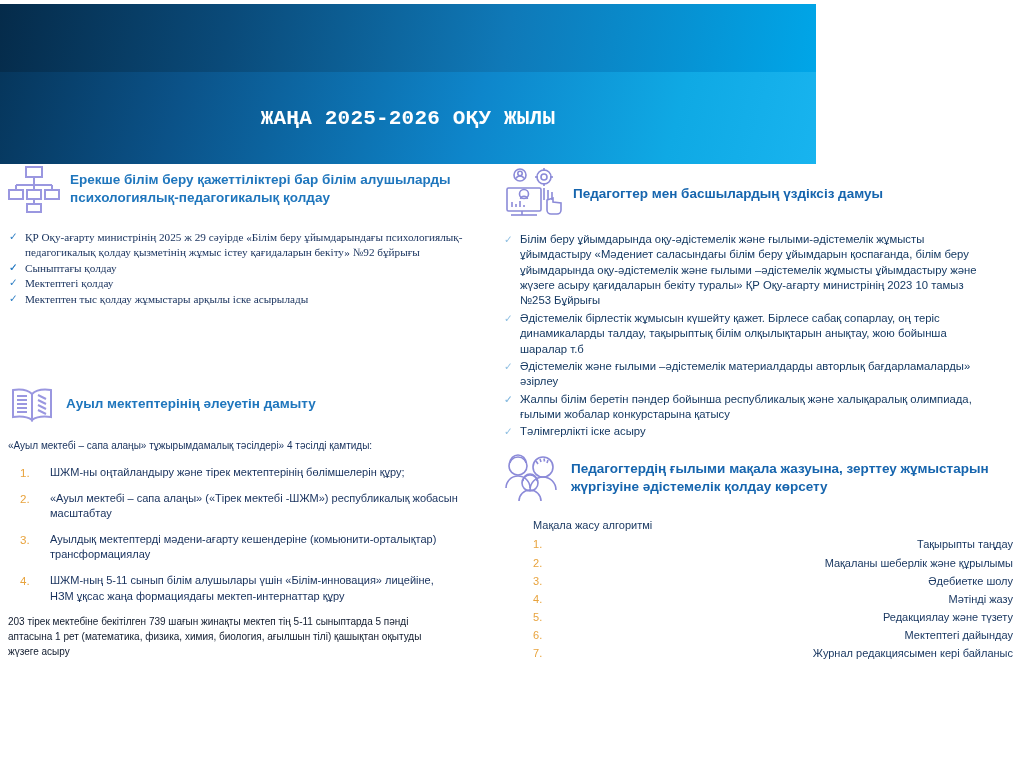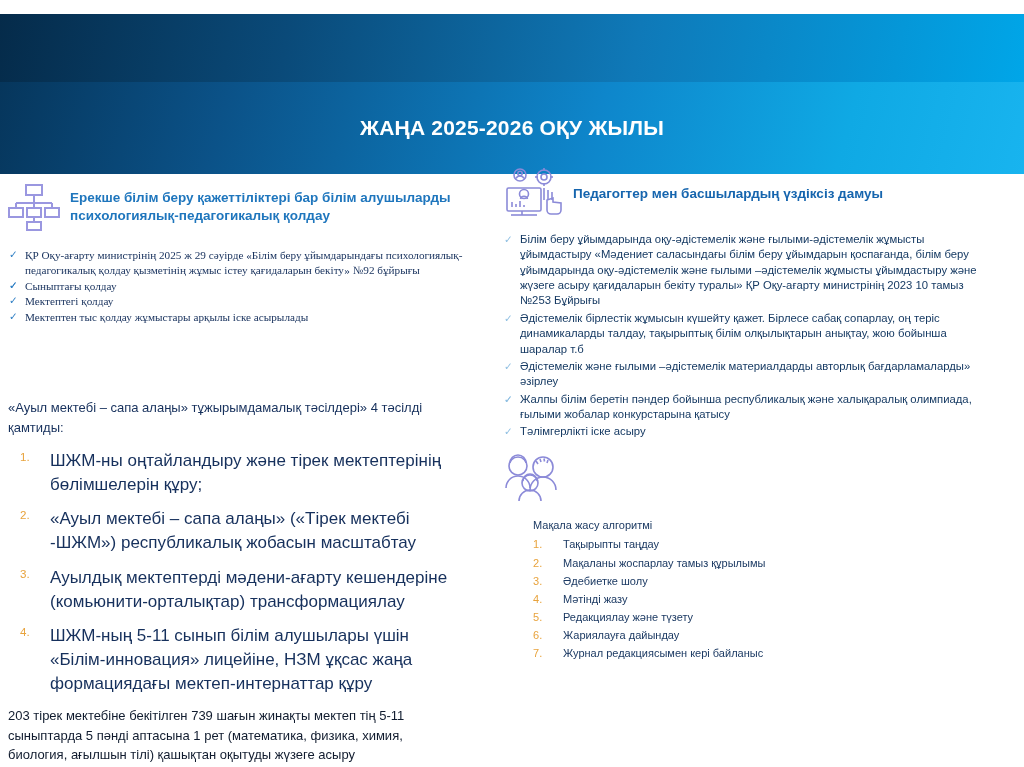--- a/index.html
+++ b/index.html
@@ -12,23 +12,24 @@
     height: 767px;
     overflow: hidden;
     font-family: "Liberation Sans", "DejaVu Sans", sans-serif;
     color: #1d2b4a;
     position: relative;
   }
 
   
   .banner {
     position: absolute;
-    left: 0; top: 14px;
-    width: 1024px;
+    left: 0; top: 4px;
+    width: 816px;
     height: 160px;
+    font-family: Liberation Mono, monospace;
   }
   .banner-top {
     position: absolute;
     left: 0; top: 0;
     width: 100%;
     height: 68px;
     background: linear-gradient(100deg, #052b4a 0%, #0a4a79 28%, #0f79b8 62%, #00a6e8 100%);
   }
   .banner-bottom {
     position: absolute;
@@ -119,21 +120,21 @@
     list-style: none;
     margin: 0;
     padding: 0;
     counter-reset: n;
   }
   ol.nums li {
     position: relative;
     counter-increment: n;
     padding-left: 42px;
     margin-bottom: 10px;
-    font-size: 17px;
+    font-size: 11px;
     line-height: 1.42;
     color: #16305c;
   }
   ol.nums li:before {
     content: counter(n) ".";
     position: absolute;
     left: 12px;
     top: 0;
     color: #e8a33d;
     font-size: 11.6px;
@@ -145,21 +146,21 @@
     line-height: 1.38;
     color: #1c3a63;
   }
   ol.nums.tight li:before {
     left: 14px;
     font-size: 11px;
     color: #e8a33d;
   }
 
   .para {
-    font-size: 13px;
+    font-size: 10px;
     line-height: 1.5;
     color: #16305c;
   }
   .para-dark { color: #101b2e; }
   .small-label {
     font-size: 11px;
     color: #1c3a63;
     line-height: 1.4;
   }
 </style>
@@ -167,21 +168,21 @@
 <body>
 
 <div class="banner">
   <div class="banner-top"></div>
   <div class="banner-bottom"></div>
   <div class="banner-title">ЖАҢА 2025-2026 ОҚУ ЖЫЛЫ</div>
 </div>
 
 <div class="col-left">
 
-  <div style="position:absolute; left:8px; top:20px; width:480px;">
+  <div style="position:absolute; left:8px; top:2px; width:480px;">
     <div class="sec-head">
       <span class="sec-icon">
         <svg width="52" height="50" viewBox="0 0 52 50">
           <g fill="none" stroke="#9a97e0" stroke-width="2">
             <rect x="18" y="3" width="16" height="10"></rect>
             <line x1="26" y1="13" x2="26" y2="21"></line>
             <line x1="8" y1="21" x2="44" y2="21"></line>
             <line x1="8" y1="21" x2="8" y2="26"></line>
             <line x1="26" y1="21" x2="26" y2="26"></line>
             <line x1="44" y1="21" x2="44" y2="26"></line>
@@ -199,20 +200,40 @@
     <ul class="checks serif-block" style="margin-top:16px;">
       <li><span class="tick">✓</span><span>ҚР Оқу-ағарту министрінің 2025 ж 29 сәуірде «Білім беру ұйымдарындағы психологиялық-педагогикалық қолдау қызметінің жұмыс істеу қағидаларын бекіту» №92 бұйрығы</span></li>
       <li><span class="tick">✓</span></li>
       <li><span class="tick">✓</span><span>Сыныптағы қолдау</span></li>
       <li><span class="tick">✓</span><span>Мектептегі қолдау</span></li>
       <li><span class="tick">✓</span><span>Мектептен тыс қолдау жұмыстары арқылы іске асырылады</span></li>
     </ul>
   </div>
 
   <div style="position:absolute; left:8px; top:222px; width:470px;">
+    <div class="sec-head">
+      <span class="sec-icon">
+        <svg width="48" height="40" viewBox="0 0 48 40">
+          <g fill="none" stroke="#9a97e0" stroke-width="2">
+            <path d="M24 10 C20 6 12 5 5 6 L5 33 C12 32 20 33 24 36 Z"></path>
+            <path d="M24 10 C28 6 36 5 43 6 L43 33 C36 32 28 33 24 36 Z"></path>
+            <line x1="9" y1="12" x2="19" y2="12"></line>
+            <line x1="9" y1="16" x2="19" y2="16"></line>
+            <line x1="9" y1="20" x2="19" y2="20"></line>
+            <line x1="9" y1="24" x2="19" y2="24"></line>
+            <line x1="9" y1="28" x2="19" y2="28"></line>
+            <line x1="30" y1="11" x2="38" y2="15"></line>
+            <line x1="30" y1="16" x2="38" y2="20"></line>
+            <line x1="30" y1="21" x2="38" y2="25"></line>
+            <line x1="30" y1="26" x2="38" y2="30"></line>
+          </g>
+        </svg>
+      </span>
+      <span class="sec-title">Ауыл мектептерінің әлеуетін дамыту</span>
+    </div>
 
     <div class="para" style="margin-top:14px; width:425px;">«Ауыл мектебі – сапа алаңы» тұжырымдамалық тәсілдері» 4 тәсілді қамтиды:</div>
 
     <ol class="nums" style="margin-top:12px; width:450px;">
       <li>ШЖМ-ны оңтайландыру және тірек мектептерінің бөлімшелерін құру;</li>
       <li>«Ауыл мектебі – сапа алаңы»  («Тірек мектебі -ШЖМ») республикалық жобасын  масштабтау</li>
       <li>Ауылдық мектептерді мәдени-ағарту кешендеріне (комьюнити-орталықтар) трансформациялау</li>
       <li>ШЖМ-ның 5-11 сынып білім алушылары үшін «Білім-инновация» лицейіне, НЗМ ұқсас жаңа формациядағы мектеп-интернаттар  құру</li>
     </ol>
 
@@ -273,27 +294,28 @@
             <path d="M3 34 a12 12 0 0 1 24 0"></path>
             <circle cx="40" cy="13" r="10"></circle>
             <path d="M33 7 l2 3 M37 5 l1 3 M41 4.5 l0.5 3 M45 6 l-1 3"></path>
             <path d="M27 36 a13 13 0 0 1 26 0"></path>
             <circle cx="27" cy="29" r="8"></circle>
             <path d="M20 27 a7 7 0 0 1 14 0"></path>
             <path d="M16 47 a11 11 0 0 1 22 0"></path>
           </g>
         </svg>
       </span>
+      <span class="sec-title dark">Педагогтердің ғылыми мақала жазуына, зерттеу жұмыстарын жүргізуіне әдістемелік қолдау көрсету</span>
     </div>
 
     <div class="small-label" style="margin-top:16px; margin-left:30px;">Мақала жасу алгоритмі</div>
 
-    <ol class="nums tight" style="margin-top:4px; margin-left:16px;">
+    <ol class="nums tight" style="margin-top:4px; margin-left:16px;text-align:right;">
       <li>Тақырыпты таңдау</li>
-      <li>Мақаланы жоспарлау тамыз құрылымы</li>
+      <li>Мақаланы шеберлік және құрылымы</li>
       <li>Әдебиетке шолу</li>
       <li>Мәтінді жазу</li>
       <li>Редакциялау және түзету</li>
-      <li>Жариялауға дайындау</li>
+      <li>Мектептегі дайындау</li>
       <li>Журнал редакциясымен кері байланыс</li>
     </ol>
   </div>
 </div>
 
 </body></html>

